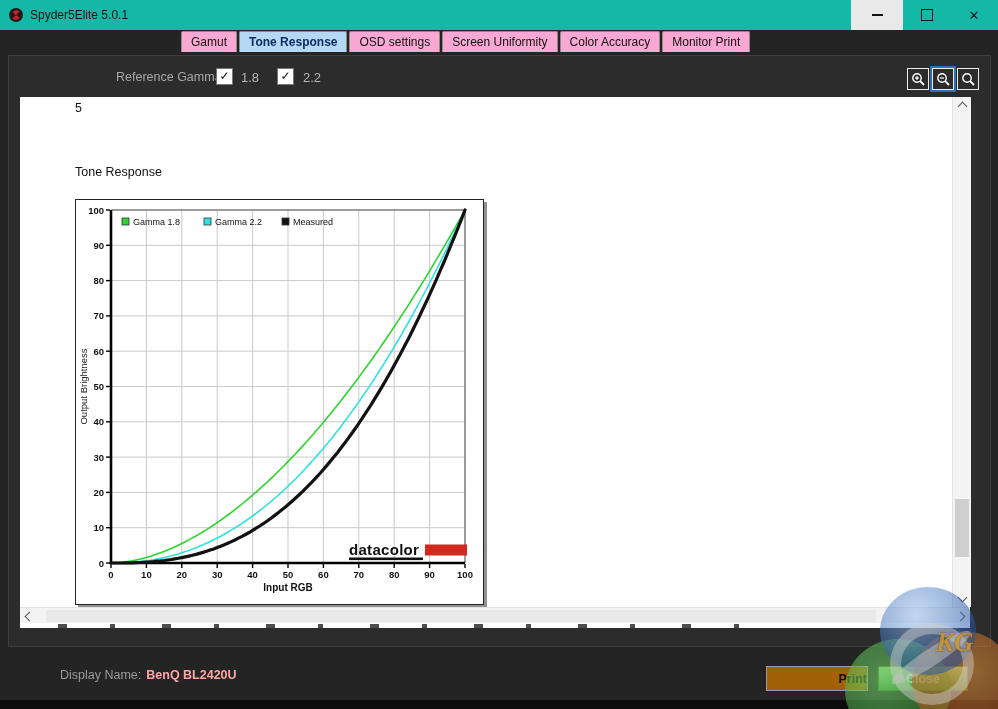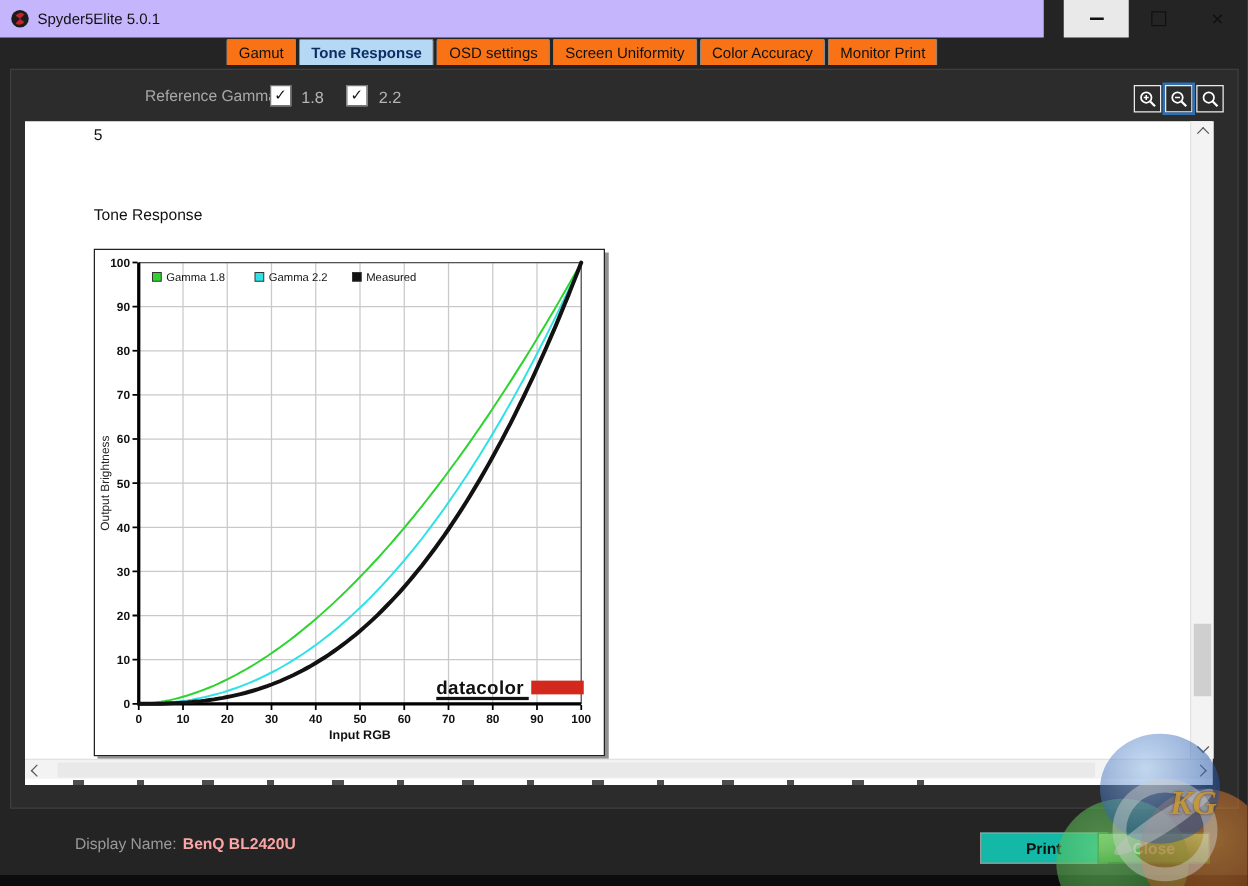--- a/index.html
+++ b/index.html
@@ -1,32 +1,32 @@
 <!DOCTYPE html>
 <html><head>
 <meta charset="utf-8">
 <style>
   html,body{margin:0;padding:0;background:#000;}
   .screen{position:relative;width:998px;height:709px;background:#242424;overflow:hidden;
           font-family:"Liberation Sans",sans-serif;}
 
   
-  .titlebar{position:absolute;left:0;top:0;width:835px;height:30px;background:#c4b5fd;}
+  .titlebar{position:absolute;left:0;top:0;width:998px;height:30px;background:#14b8a6;}
   .app-icon{position:absolute;left:8px;top:7px;width:16px;height:16px;}
   .title-text{position:absolute;left:30px;top:0;height:30px;line-height:30px;font-size:12px;color:#111;}
   .win-btn{position:absolute;top:0;height:30px;display:flex;align-items:center;justify-content:center;color:#111;}
   .btn-min{left:851px;width:52px;background:#e9e9e9;}
   .btn-max{left:903px;width:47px;}
   .btn-close{left:950px;width:48px;font-size:13px;}
   .min-bar{width:11px;height:1.6px;background:#111;display:block;}
   .max-sq{width:10px;height:10px;border:1.4px solid #111;display:block;}
 
   
   .tab-bar{position:absolute;left:181px;top:31px;height:21px;display:flex;z-index:5;}
-  .tab{height:20px;line-height:20px;padding:0 9px;margin-right:2px;background:#f97316;
+  .tab{height:20px;line-height:20px;padding:0 9px;margin-right:2px;background:#f9a8d4;
        border:1px solid #8a8a8a;border-bottom:none;border-radius:2px 2px 0 0;
        font-size:12px;color:#111;white-space:nowrap;cursor:default;}
   .tab.selected{background:#b5d9f4;color:#0c2f63;font-weight:bold;}
 
   
   .panel{position:absolute;left:8px;top:55px;width:981px;height:590px;background:#2c2c2c;
          border:1px solid #3e3e3e;}
   .ref-label{position:absolute;left:107px;top:14px;font-size:12.5px;color:#a8a8a8;}
   .cb-box{position:absolute;top:12px;width:15px;height:15px;background:#fff;border:1px solid #777;
           font-size:12px;line-height:14px;text-align:center;color:#111;}
@@ -56,21 +56,21 @@
   .sb-arrow{position:absolute;display:flex;align-items:center;justify-content:center;}
   .cutoff{position:absolute;left:0;top:526px;width:950px;height:5px;background:#fff;overflow:hidden;}
   .cutoff-marks{position:absolute;left:38px;top:1px;width:700px;height:4px;opacity:.85;
     background:repeating-linear-gradient(90deg,#2e2e2e 0 9px,transparent 9px 52px,#2e2e2e 52px 57px,transparent 57px 104px);}
 
   
   .footer-text{position:absolute;left:60px;top:668px;font-size:12.5px;color:#9a9a9a;}
   .footer-text b{color:#fca5a5;font-weight:bold;margin-left:5px;margin-top:32px;}
   .btn{position:absolute;top:666px;height:23px;font-size:12.5px;font-weight:bold;
        display:flex;align-items:center;justify-content:center;cursor:default;}
-  .btn-print{left:784px;width:100px;background:#14b8a6;border:1px solid #9a9a9a;color:#111;}
+  .btn-print{left:766px;width:100px;background:#a16207;border:1px solid #9a9a9a;color:#111;justify-content:flex-end;}
   .btn-close2{left:878px;width:88px;background:linear-gradient(#8cc77f,#3e8c3a);border:1px solid #2f6b2c;color:#eef7ec;}
   .bottom-strip{position:absolute;left:0;top:700px;width:998px;height:9px;background:#0c0c0c;}
 
   
   .wm{position:absolute;left:0;top:0;width:998px;height:709px;pointer-events:none;z-index:60;margin-top:11px;}
   .wm div{position:absolute;border-radius:50%;}
   .wm-blue{left:880px;top:576px;width:96px;height:88px;opacity:.62;
     background:radial-gradient(circle at 38% 32%, rgba(160,195,235,.95), rgba(45,95,175,.85) 60%, rgba(25,60,130,.8));}
   .wm-green{left:845px;top:628px;width:106px;height:102px;opacity:.6;
     background:radial-gradient(circle at 35% 38%, rgba(125,220,110,.95), rgba(30,128,40,.88));}

